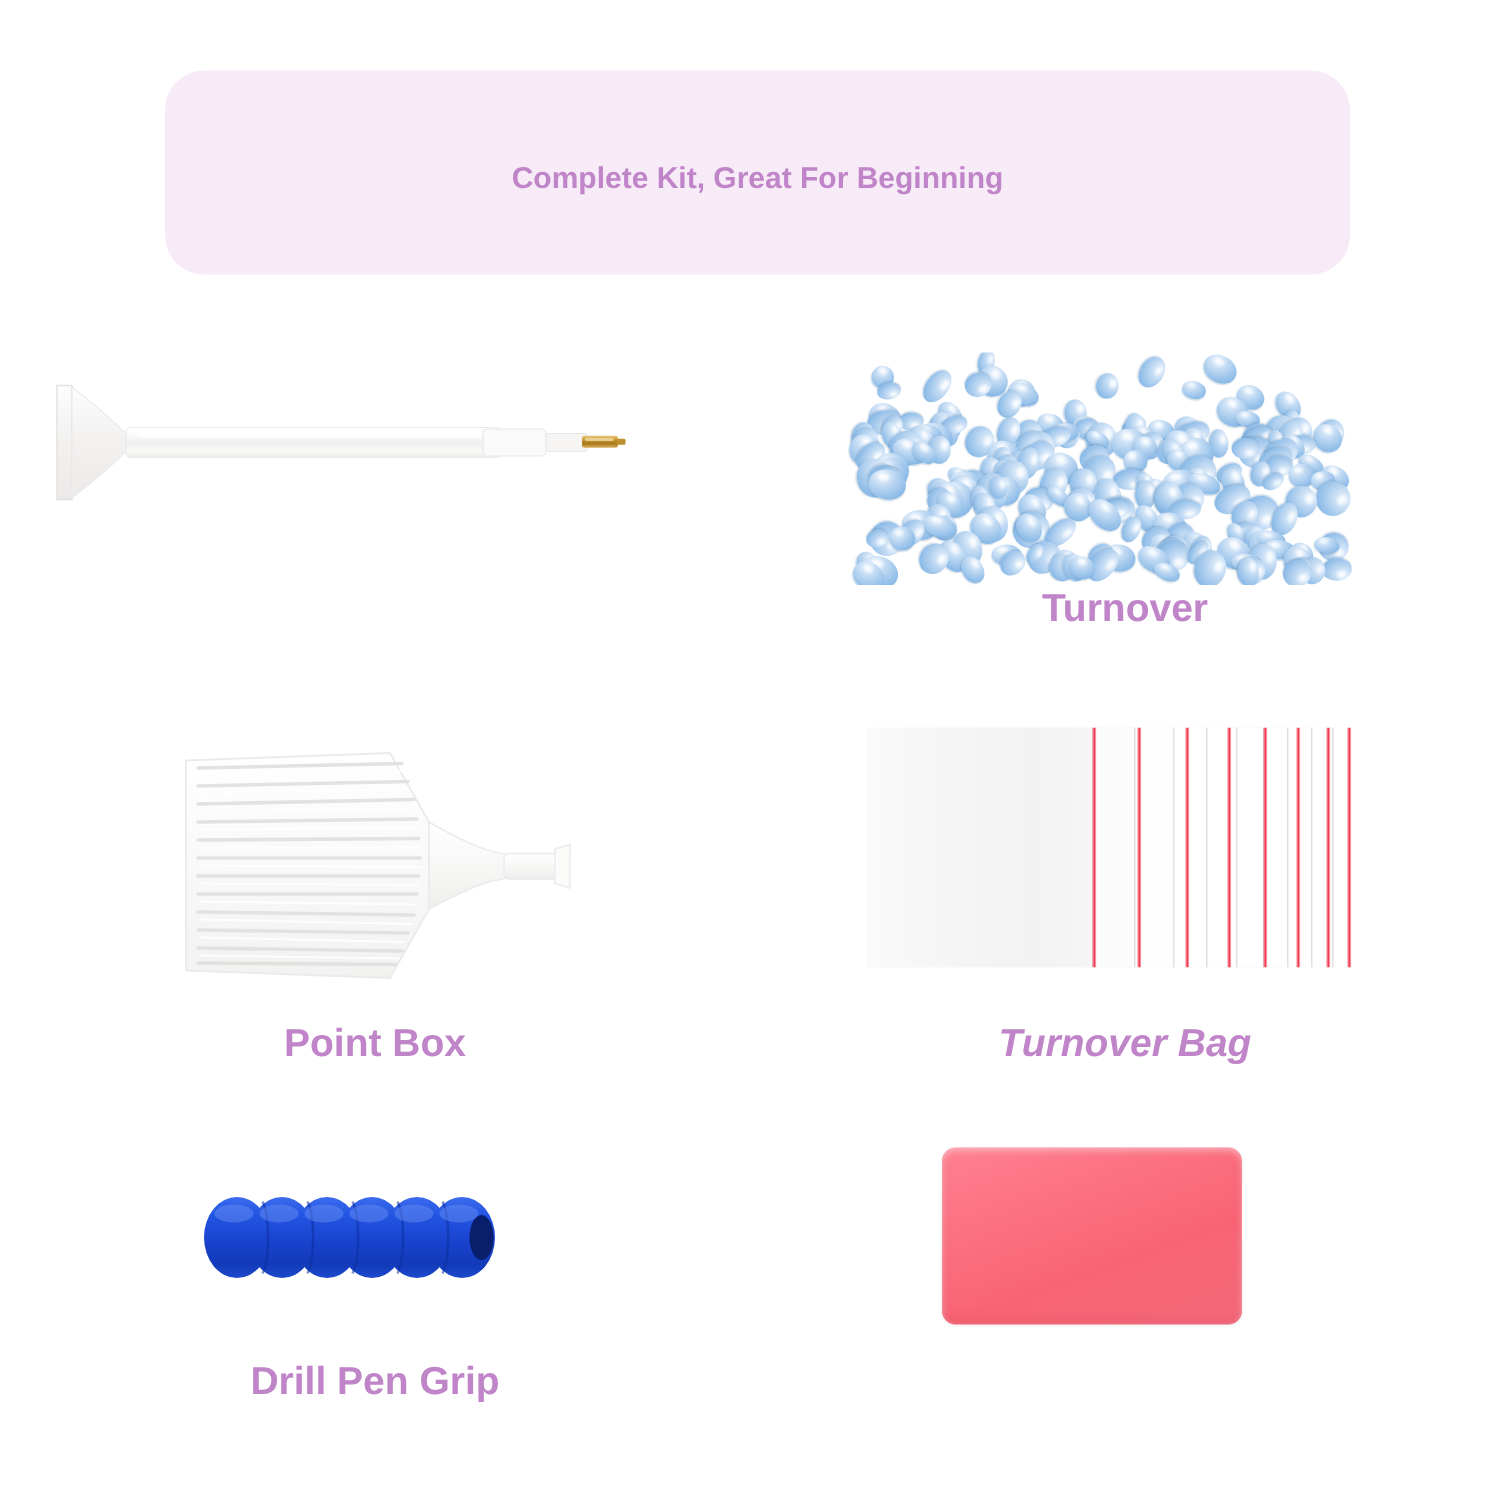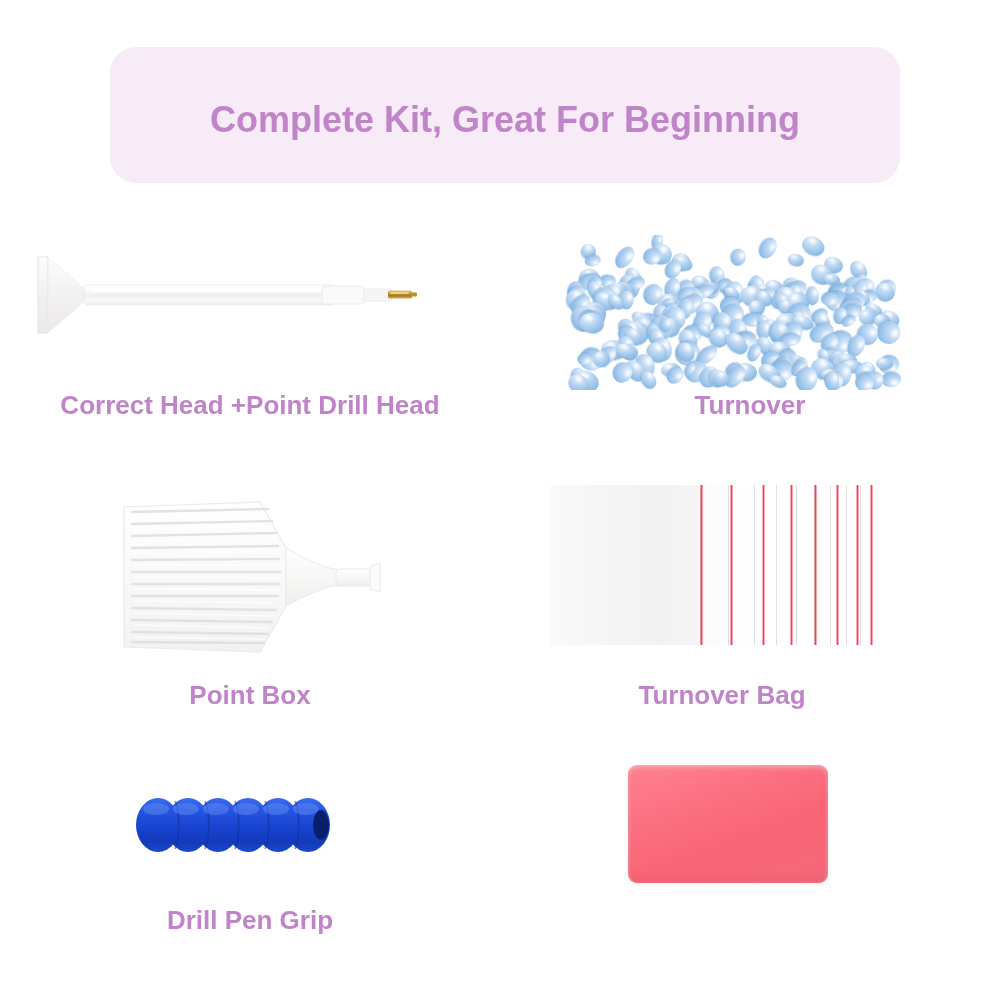--- a/index.html
+++ b/index.html
@@ -35,21 +35,21 @@
     color: #C084C8;
     font-size: 55px;
     font-weight: bold;
     line-height: 1.02;
     letter-spacing: -0.5px;
     white-space: nowrap;
     text-align: center;
   }
   #header-subtitle {
     color: #C084C8;
-    font-size: 36px;
+    font-size: 20px;
     font-weight: bold;
     line-height: 1.05;
     margin-top: 5px;
     white-space: nowrap;
     text-align: center;
   }
 
   
   #product-grid {
     position: absolute;
@@ -76,21 +76,21 @@
     font-weight: bold;
     text-align: center;
     white-space: nowrap;
     margin-top: 0;
   }
 
   
   #cell-pen      { left: 0px;   top: 0px;   }
   #cell-diamond  { left: 500px; top: 0px;   }
   #cell-drillbox { left: 0px;   top: 280px; }
-  #cell-bag      { left: 472px; top: 280px; }
+  #cell-bag      { left: 500px; top: 280px; font-style: italic; }
   #cell-grip     { left: 0px;   top: 555px; }
   #cell-clay     { left: 500px; top: 555px; }
 
   
   .pen-wrap { height: 190px; width: 100%; position: relative; }
   .pen-svg  { position: absolute; left: 22px; top: 45px; }
 
   
   .diamond-wrap {
     height: 190px;
@@ -219,21 +219,20 @@
         <rect x="300" y="41" width="42" height="18" rx="3" fill="#fafafa" stroke="#e9e8e7" stroke-width="0.8"></rect>
 
         <rect x="342" y="44" width="28" height="12" rx="2.5" fill="#f6f5f4" stroke="#e9e8e7" stroke-width="0.7"></rect>
 
         <rect x="366" y="45.5" width="24" height="8" rx="1.5" fill="url(#goldTip)"></rect>
         <rect x="368" y="47" width="19" height="2" rx="1" fill="#F1DCA6" opacity="0.8"></rect>
 
         <rect x="389" y="47.5" width="6" height="4" rx="1" fill="#BE9030"></rect>
       </svg>
     </div>
-    <div class="cell-label">Correct Head +Point Drill Head</div>
   </div>
 
   <div class="product-cell" id="cell-diamond">
     <div class="cell-figure diamond-wrap">
       <div class="diamond-photo" id="diamond-photo">
           <div class="drill" style="left: 84px; top: 1.1px; width: 17.1px; height: 11px; transform: rotate(103deg);"></div>
           <div class="drill" style="left: 236.7px; top: 1.8px; width: 22.5px; height: 17.7px; transform: rotate(29deg);"></div>
           <div class="drill" style="left: 192.4px; top: 4.6px; width: 21.9px; height: 16px; transform: rotate(121deg);"></div>
           <div class="drill" style="left: 15.7px; top: 8.7px; width: 15.2px; height: 14.9px; transform: rotate(34deg);"></div>
           <div class="drill" style="left: 86.1px; top: 9.2px; width: 20.8px; height: 20.4px; transform: rotate(55deg);"></div>

